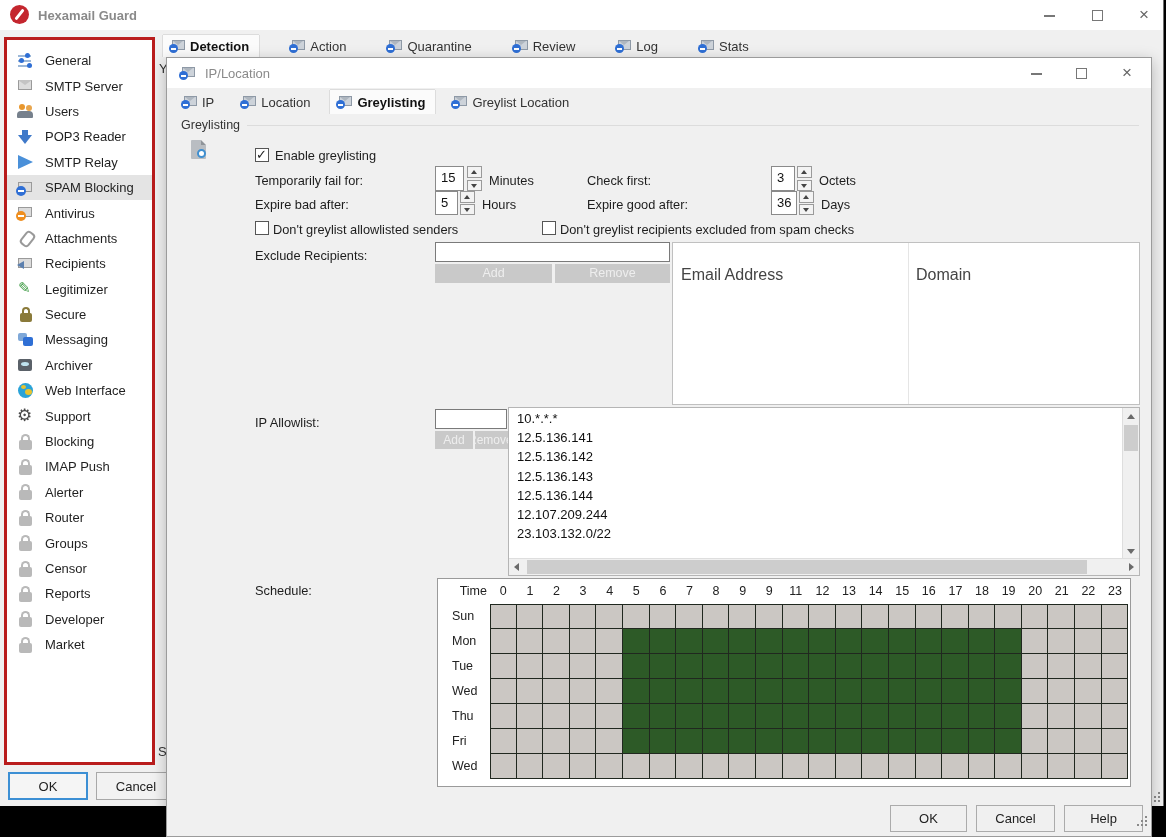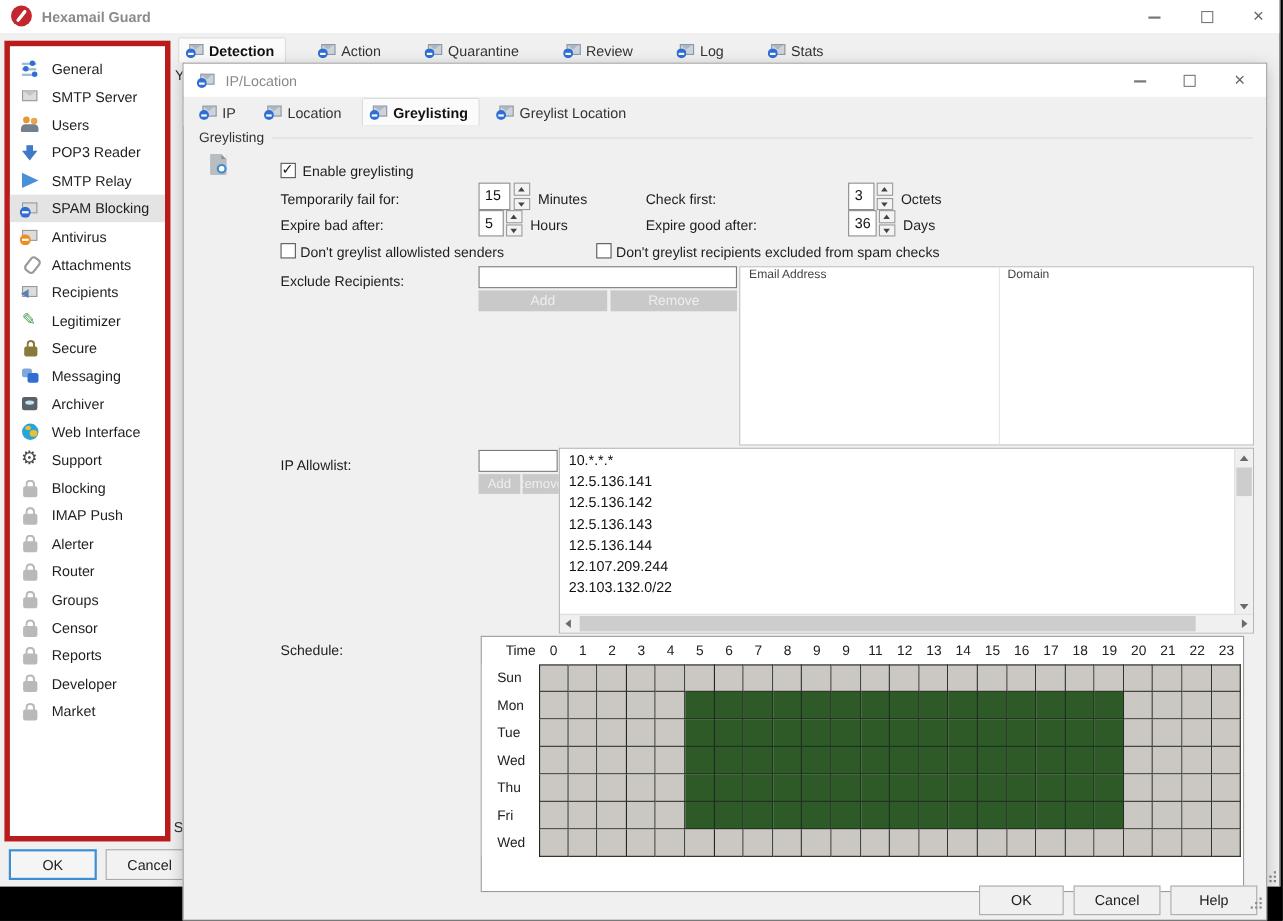--- a/index.html
+++ b/index.html
@@ -20,21 +20,21 @@
   .tabstrip{position:absolute;left:163px;top:33px;right:1px;height:24px;display:flex;align-items:flex-end;background:#f0f0f0;}
   .tab{display:flex;align-items:center;height:22px;padding:0 10px 0 6px;margin-right:24px;font-size:13px;color:#333;cursor:default;}
   .tab.active{background:#fbfbfb;font-weight:bold;color:#111;box-shadow:0 -1px 0 #dcdcdc,1px 0 0 #dcdcdc,-1px 0 0 #dcdcdc;}
   .mi{position:relative;width:15px;height:12px;margin-right:6px;flex:0 0 15px;}
   .mi-env{position:absolute;left:3px;top:0;width:11px;height:8px;background:#cdd3da;border:1px solid #8e99a6;}
   .mi-env::before{content:"";position:absolute;left:0;top:0;border-left:5.5px solid transparent;border-right:5.5px solid transparent;border-top:4px solid #aeb6bf;}
   .mi-dot{position:absolute;left:0;bottom:-1px;width:9px;height:9px;border-radius:50%;
           background-color:#2f6fd5;background-image:linear-gradient(#fff,#fff);
           background-size:5px 2px;background-position:center;background-repeat:no-repeat;}
   
-  .sidebar{position:absolute;left:4px;top:37px;width:151px;height:728px;background:#fff;border:5px solid #b91c1c;padding-top:8px;box-sizing:border-box;}
+  .sidebar{position:absolute;left:4px;top:37px;width:151px;height:728px;background:#fff;border:3px solid #b91c1c;padding-top:8px;box-sizing:border-box;}
   .side-item{position:relative;display:flex;align-items:center;height:25.4px;padding-left:10px;}
   .side-item.sel{background:#e4e4e4;}
   .sicon{position:relative;width:20px;height:16px;margin-right:8px;flex:0 0 20px;}
   .slabel{font-size:13px;color:#1f1f1f;white-space:nowrap;}
   
   .i-sliders::before{content:"";position:absolute;left:1px;top:2px;width:13px;height:2px;background:#9cb8d8;box-shadow:0 5px 0 #9cb8d8,0 10px 0 #9cb8d8;}
   .i-sliders::after{content:"";position:absolute;left:8px;top:0;width:5px;height:5px;border-radius:50%;background:#2f6fd5;box-shadow:-6px 5px 0 #2f6fd5,2px 10px 0 #2f6fd5;}
   .i-env{}
   .i-env::before,.i-envblue::before,.i-envorange::before,.i-reply::before{content:"";position:absolute;left:1px;top:2px;width:14px;height:10px;background:#dcdcdc;border:1px solid #9a9a9a;box-sizing:border-box;}
   .i-env::after,.i-envblue-flap{content:"";}
@@ -95,37 +95,37 @@
   .spinval{position:absolute;background:#fff;border:1px solid #8a8a8a;box-sizing:border-box;font-size:13px;color:#111;padding:3px 0 0 5px;}
   .spin{position:absolute;width:15px;display:flex;flex-direction:column;justify-content:space-between;}
   .sb{position:relative;height:11.5px;background:#f3f3f3;border:1px solid #9a9a9a;box-sizing:border-box;}
   .sb-up::after{content:"";position:absolute;left:3px;top:3px;border-left:3.5px solid transparent;border-right:3.5px solid transparent;border-bottom:4px solid #444;}
   .sb-dn::after{content:"";position:absolute;left:3px;top:3px;border-left:3.5px solid transparent;border-right:3.5px solid transparent;border-top:4px solid #444;}
   .txtinput{position:absolute;background:#fff;border:1px solid #7a7a7a;box-sizing:border-box;font-size:12px;padding:2px 4px;color:#111;}
   .flatbtn{position:absolute;background:#c9c9c9;color:#eeeeee;font-size:12.5px;text-align:center;border:none;overflow:hidden;white-space:nowrap;}
   
   .etable{position:absolute;left:505px;top:184px;width:468px;height:163px;background:#fff;border:1px solid #c0c0c0;box-sizing:border-box;}
   .etable .col2{position:absolute;left:235px;top:0;bottom:0;width:1px;background:#e5e5e5;}
-  .ehead{position:absolute;top:1px;font-size:11px;color:#444;}
+  .ehead{position:absolute;top:23px;font-size:16px;color:#444;}
   .eh1{left:8px;} .eh2{left:243px;}
   .iplist{position:absolute;left:341px;top:349px;width:632px;height:169px;background:#fff;border:1px solid #b5b5b5;box-sizing:border-box;overflow:hidden;}
   .ip-items{position:absolute;left:0;top:1px;right:17px;bottom:17px;overflow:hidden;}
   .ip-row{height:19.2px;line-height:19.2px;padding-left:8px;font-size:13px;color:#111;}
   .vscroll{position:absolute;top:0;right:0;width:16px;bottom:16px;background:#f0f0f0;border-left:1px solid #dedede;}
   .hscroll{position:absolute;left:0;right:0;bottom:0;height:16px;background:#f0f0f0;border-top:1px solid #dedede;}
   .sarrow{position:absolute;width:16px;height:16px;}
   .sarrow::after{content:"";position:absolute;}
   .sa-up::after{left:4px;top:6px;border-left:4px solid transparent;border-right:4px solid transparent;border-bottom:5px solid #6a6a6a;}
   .sa-dn::after{left:4px;top:6px;border-left:4px solid transparent;border-right:4px solid transparent;border-top:5px solid #6a6a6a;}
   .sa-lf::after{left:5px;top:4px;border-top:4px solid transparent;border-bottom:4px solid transparent;border-right:5px solid #6a6a6a;}
   .sa-rt::after{left:6px;top:4px;border-top:4px solid transparent;border-bottom:4px solid transparent;border-left:5px solid #6a6a6a;}
   .vthumb{position:absolute;left:1px;top:17px;width:14px;height:26px;background:#cdcdcd;}
   .hthumb{position:absolute;left:18px;top:1px;width:560px;height:14px;background:#cdcdcd;}
   
-  .sched{position:absolute;left:270px;top:520px;width:694px;height:233px;background:#fff;border:1px solid #9a9a9a;box-sizing:border-box;}
+  .sched{position:absolute;left:270px;top:520px;width:694px;height:209px;background:#fff;border:1px solid #9a9a9a;box-sizing:border-box;}
   #sched-grid{display:grid;grid-auto-rows:25px;}
   .s-corner{grid-row:1;height:24px;line-height:24px;font-size:12.5px;color:#222;text-align:right;padding-right:3px;}
   .s-hour{grid-row:1;height:24px;line-height:24px;font-size:12.5px;color:#222;text-align:center;}
   .s-day{font-size:12.5px;color:#222;line-height:25px;padding-left:14px;background:#fff;}
   .s-cell{border-right:1px solid #20281f;border-bottom:1px solid #20281f;box-sizing:border-box;}
   .s-cell.c0{border-left:1px solid #20281f;}
   .s-cell.r0{border-top:1px solid #20281f;}
   
   .dbtn{height:27px;top:747px;background:#f0f0f0;border:1px solid #ababab;}
   .dbtn-ok{left:723px;width:77px;} .dbtn-cancel{left:809px;width:79px;} .dbtn-help{left:897px;width:79px;}

